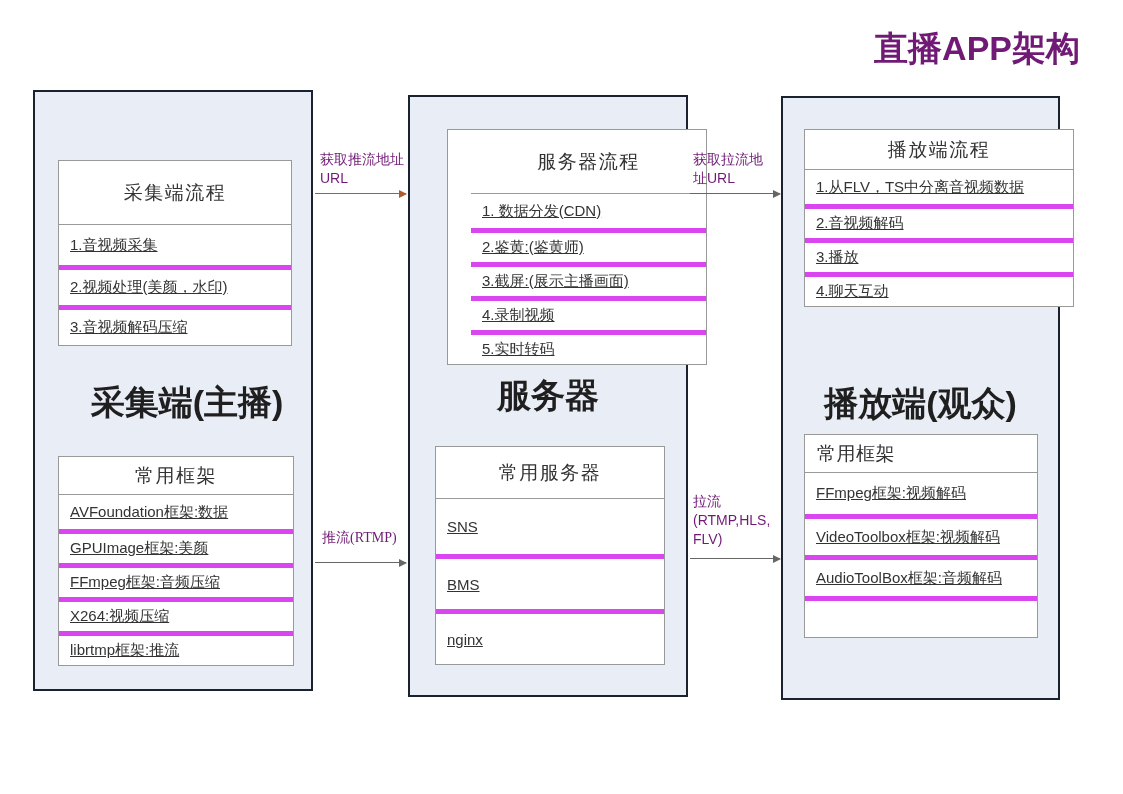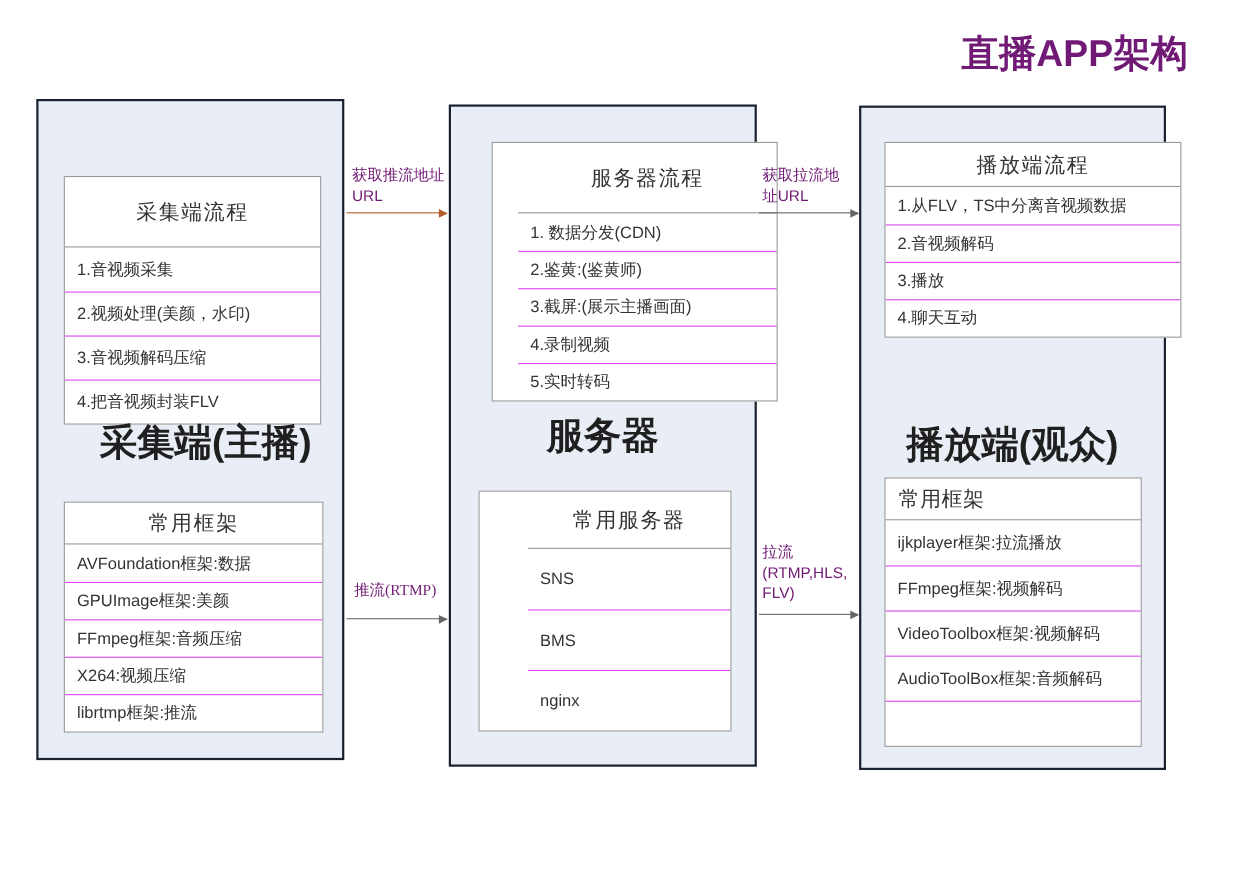--- a/index.html
+++ b/index.html
@@ -8,22 +8,22 @@
 
   .main-title{position:absolute;top:26px;left:0;width:1080px;text-align:right;
     font-size:34px;font-weight:bold;color:#701a75;}
 
   .panel{position:absolute;background:#e9edf6;border:2px solid #1a2230;box-sizing:border-box;}
 
   .ibox{position:absolute;background:#ffffff;border:1px solid #999999;box-sizing:border-box;}
   .hdr{display:flex;align-items:center;justify-content:center;border-bottom:1px solid #999999;
     font-size:19px;color:#333;letter-spacing:1.5px;box-sizing:border-box;}
   .hdr.left{justify-content:flex-start;padding-left:12px;letter-spacing:0.5px;}
-  .row{display:flex;align-items:center;padding:0 11px;font-size:15px;color:#333;box-sizing:border-box;}
-  .row + .row{border-top:1px solid #d946ef;}
+  .row{display:flex;align-items:center;padding:0 11px;font-size:15px;color:#333;box-sizing:border-box;text-decoration:underline;}
+  .row + .row{border-top:5px solid #d946ef;}
 
   .b-flow-a .hdr{height:64px}  .b-flow-a .row{height:40px}
   .b-fw-a   .hdr{height:38px}  .b-fw-a   .row{height:34px}
   .b-flow-b .hdr{height:64px}  .b-flow-b .row{height:34px}
   .b-fw-b   .hdr{height:52px}  .b-fw-b   .row{height:55px}
   .b-flow-c .hdr{height:40px}  .b-flow-c .row{height:34px}
   .b-fw-c   .hdr{height:38px}  .b-fw-c   .row{height:41px}
 
   .big-title{position:absolute;left:0;right:0;text-align:center;font-weight:bold;
     font-size:34px;color:#1f1f1f;}
@@ -42,21 +42,20 @@
 <div class="stage">
 
   <div class="main-title">直播APP架构</div>
 
   <div class="panel" style="left:33px;top:90px;width:280px;height:601px;">
     <div class="ibox b-flow-a" style="left:23px;top:37px;width:234px;margin-top:31px;">
       <div class="hdr">采集端流程</div>
       <div class="row">1.音视频采集</div>
       <div class="row">2.视频处理(美颜，水印)</div>
       <div class="row">3.音视频解码压缩</div>
-      <div class="row">4.把音视频封装FLV</div>
     </div>
     <div class="big-title" style="top:288px;padding-left:28px;">采集端(主播)</div>
     <div class="ibox b-fw-a" style="left:23px;top:364px;width:236px;">
       <div class="hdr">常用框架</div>
       <div class="row">AVFoundation框架:数据</div>
       <div class="row">GPUImage框架:美颜</div>
       <div class="row">FFmpeg框架:音频压缩</div>
       <div class="row">X264:视频压缩</div>
       <div class="row">librtmp框架:推流</div>
     </div>
@@ -65,40 +64,39 @@
   <div class="panel" style="left:408px;top:95px;width:280px;height:602px;">
     <div class="ibox b-flow-b" style="left:37px;top:32px;width:260px;padding-left:23px;">
       <div class="hdr">服务器流程</div>
       <div class="row">1. 数据分发(CDN)</div>
       <div class="row">2.鉴黄:(鉴黄师)</div>
       <div class="row">3.截屏:(展示主播画面)</div>
       <div class="row">4.录制视频</div>
       <div class="row">5.实时转码</div>
     </div>
     <div class="big-title" style="top:276px;">服务器</div>
-    <div class="ibox b-fw-b" style="left:25px;top:349px;width:230px;padding-left:44px;">
+    <div class="ibox b-fw-b" style="left:25px;top:349px;width:230px;">
       <div class="hdr">常用服务器</div>
       <div class="row">SNS</div>
       <div class="row">BMS</div>
       <div class="row">nginx</div>
     </div>
   </div>
 
   <div class="panel" style="left:781px;top:96px;width:279px;height:604px;">
     <div class="ibox b-flow-c" style="left:21px;top:31px;width:270px;">
       <div class="hdr">播放端流程</div>
       <div class="row">1.从FLV，TS中分离音视频数据</div>
       <div class="row">2.音视频解码</div>
       <div class="row">3.播放</div>
       <div class="row">4.聊天互动</div>
     </div>
     <div class="big-title" style="top:283px;">播放端(观众)</div>
     <div class="ibox b-fw-c" style="left:21px;top:336px;width:234px;">
       <div class="hdr left">常用框架</div>
-      <div class="row">ijkplayer框架:拉流播放</div>
       <div class="row">FFmpeg框架:视频解码</div>
       <div class="row">VideoToolbox框架:视频解码</div>
       <div class="row">AudioToolBox框架:音频解码</div>
       <div class="row"></div>
     </div>
   </div>
 
   <div class="arrow-label" style="left:320px;top:150px;">获取推流地址
 URL</div>
   <div class="arrow accent" style="left:315px;top:193px;width:91px;">

